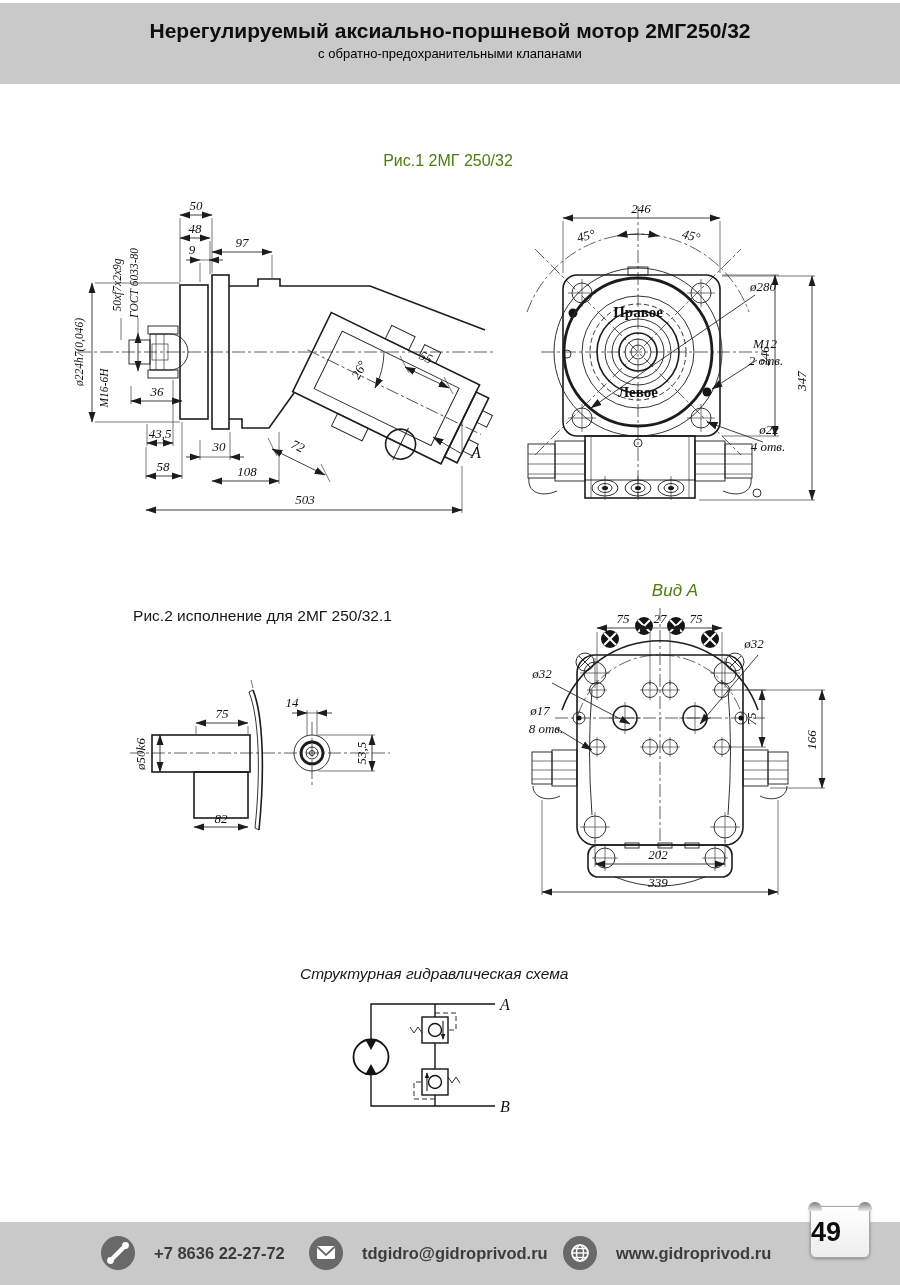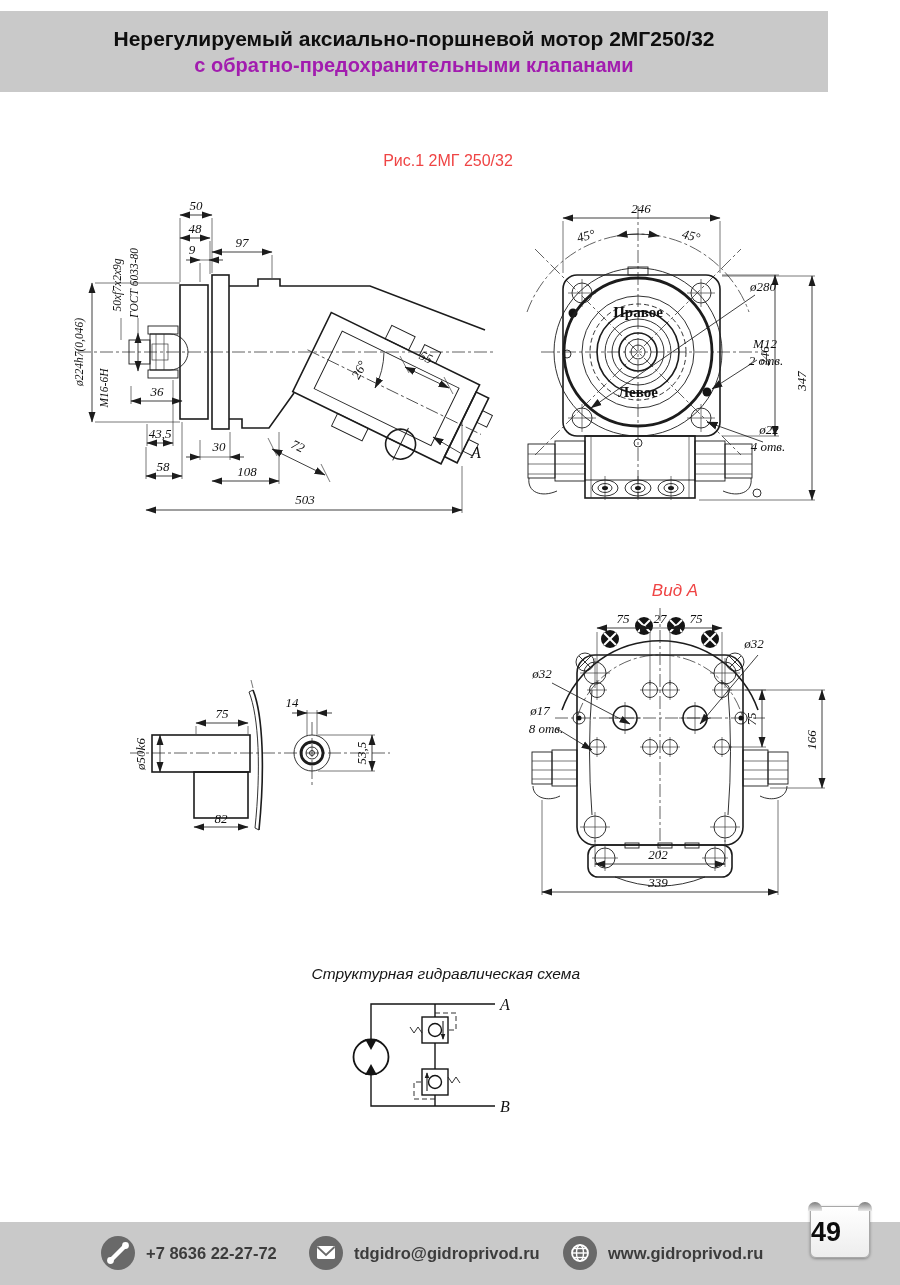--- a/index.html
+++ b/index.html
@@ -1,42 +1,42 @@
 <!DOCTYPE html>
 <html><head>
 <meta charset="utf-8">
 <style>
   html,body{margin:0;padding:0;background:#fff;}
   .page{position:relative;width:900px;height:1285px;background:#ffffff;overflow:hidden;
         font-family:"Liberation Sans",sans-serif;color:#111;}
-  .header{position:absolute;top:3px;left:0;width:828px;height:81px;background:#c9c9c9;text-align:center;margin-top:8px;}
+  .header{position:absolute;top:3px;left:0;width:900px;height:81px;background:#c9c9c9;text-align:center;}
   .header .t1{padding-top:16px;font-size:21px;font-weight:bold;color:#0e0e0e;}
-  .header .t2{margin-top:3px;font-size:20px;font-weight:bold;color:#a21caf;}
-  .cap{position:absolute;text-align:center;font-size:16px;color:#ef4444;}
+  .header .t2{margin-top:3px;font-size:13px;font-weight:normal;color:#000000;}
+  .cap{position:absolute;text-align:center;font-size:16px;color:#4d7c0f;}
   .cap2{position:absolute;text-align:center;font-size:15.5px;line-height:21px;color:#161616;}
-  .capi{position:absolute;text-align:right;font-style:italic;font-size:15.5px;color:#161616;}
+  .capi{position:absolute;text-align:left;font-style:italic;font-size:15.5px;color:#161616;}
   svg{position:absolute;overflow:visible;}
   
   .ol{stroke:#1c1c1c;stroke-width:1.6;fill:none;}
   .ol2{stroke:#1c1c1c;stroke-width:2.8;fill:none;}
   .tl{stroke:#1c1c1c;stroke-width:0.9;fill:none;}
   .xl{stroke:#2e2e2e;stroke-width:0.65;fill:none;}
   .cl{stroke:#2e2e2e;stroke-width:0.75;fill:none;stroke-dasharray:13 3 3 3;}
   .dash{stroke:#1c1c1c;stroke-width:0.9;fill:none;stroke-dasharray:5 3;}
   .dl{stroke:#1c1c1c;stroke-width:0.85;fill:none;marker-start:url(#ah);marker-end:url(#ah);}
   .dl1{stroke:#1c1c1c;stroke-width:0.85;fill:none;marker-end:url(#ah);}
   .dl2{stroke:#1c1c1c;stroke-width:1.1;fill:none;marker-end:url(#ah2);}
   .dt{font:italic 13px "Liberation Serif",serif;fill:#101010;text-anchor:middle;}
   .dts{font:italic 11.5px "Liberation Serif",serif;fill:#101010;text-anchor:middle;}
   .bt{font:bold 15px "Liberation Serif",serif;fill:#101010;text-anchor:middle;}
   .at{font:italic 16px "Liberation Serif",serif;fill:#101010;text-anchor:middle;}
   .fill{fill:#141414;stroke:none;}
   
   .footer{position:absolute;left:0;top:1222px;width:900px;height:63px;background:#c9c9c9;}
-  .f-item{position:absolute;top:13px;display:flex;align-items:center;gap:10px;}
+  .f-item{position:absolute;top:13px;display:flex;align-items:center;gap:18px;}
   .f-item .txt{font-weight:bold;font-size:16.5px;color:#3c3c3c;}
   .f-icon{width:36px;height:36px;position:relative;flex:0 0 36px;}
   .badge{position:absolute;left:810px;top:1206px;width:58px;height:50px;
          background:linear-gradient(#ffffff,#ededed);border:1px solid #a8a8a8;
          border-radius:3px 3px 6px 6px;box-shadow:0 1px 3px rgba(0,0,0,.35);
          text-align:left;line-height:50px;font-weight:bold;font-size:27px;color:#0c0c0c;}
   .curl{position:absolute;width:14px;height:9px;top:-5px;
         background:linear-gradient(180deg,#7d7d7d,#e8e8e8);border-radius:7px 7px 0 0;}
   .curl.l{left:-3px;} .curl.r{right:-3px;}
 </style>
@@ -405,20 +405,21 @@
       <line class="xl" x1="195" y1="240" x2="195" y2="267"></line>
     <line class="dl" x1="65" y1="264" x2="195" y2="264"></line>
     <text class="dt" x="128" y="259">202</text>
     <line class="xl" x1="12" y1="200" x2="12" y2="295"></line>
       <line class="xl" x1="248" y1="200" x2="248" y2="295"></line>
     <line class="dl" x1="12" y1="292" x2="248" y2="292"></line>
     <text class="dt" x="128" y="287">339</text>
   </svg>
 
   <div class="cap2" style="left:110px;top:605px;width:305px;">
+    <div>Рис.2 исполнение для 2МГ 250/32.1</div>
   </div>
 
   <svg style="left:120px;top:650px;" width="280" height="200" viewBox="0 0 280 200">
     <line class="cl" x1="10" y1="103" x2="270" y2="103"></line>
     <g>
       <path class="ol" d="M133,40 C143,65 145,120 139,180"></path>
       <path class="tl" d="M129,42 C139,67 141,120 135,178"></path>
       <line class="tl" x1="129" y1="42" x2="133" y2="40"></line>
         <line class="tl" x1="135" y1="178" x2="139" y2="180"></line>
       <line class="xl" x1="131" y1="30" x2="133" y2="38"></line>

